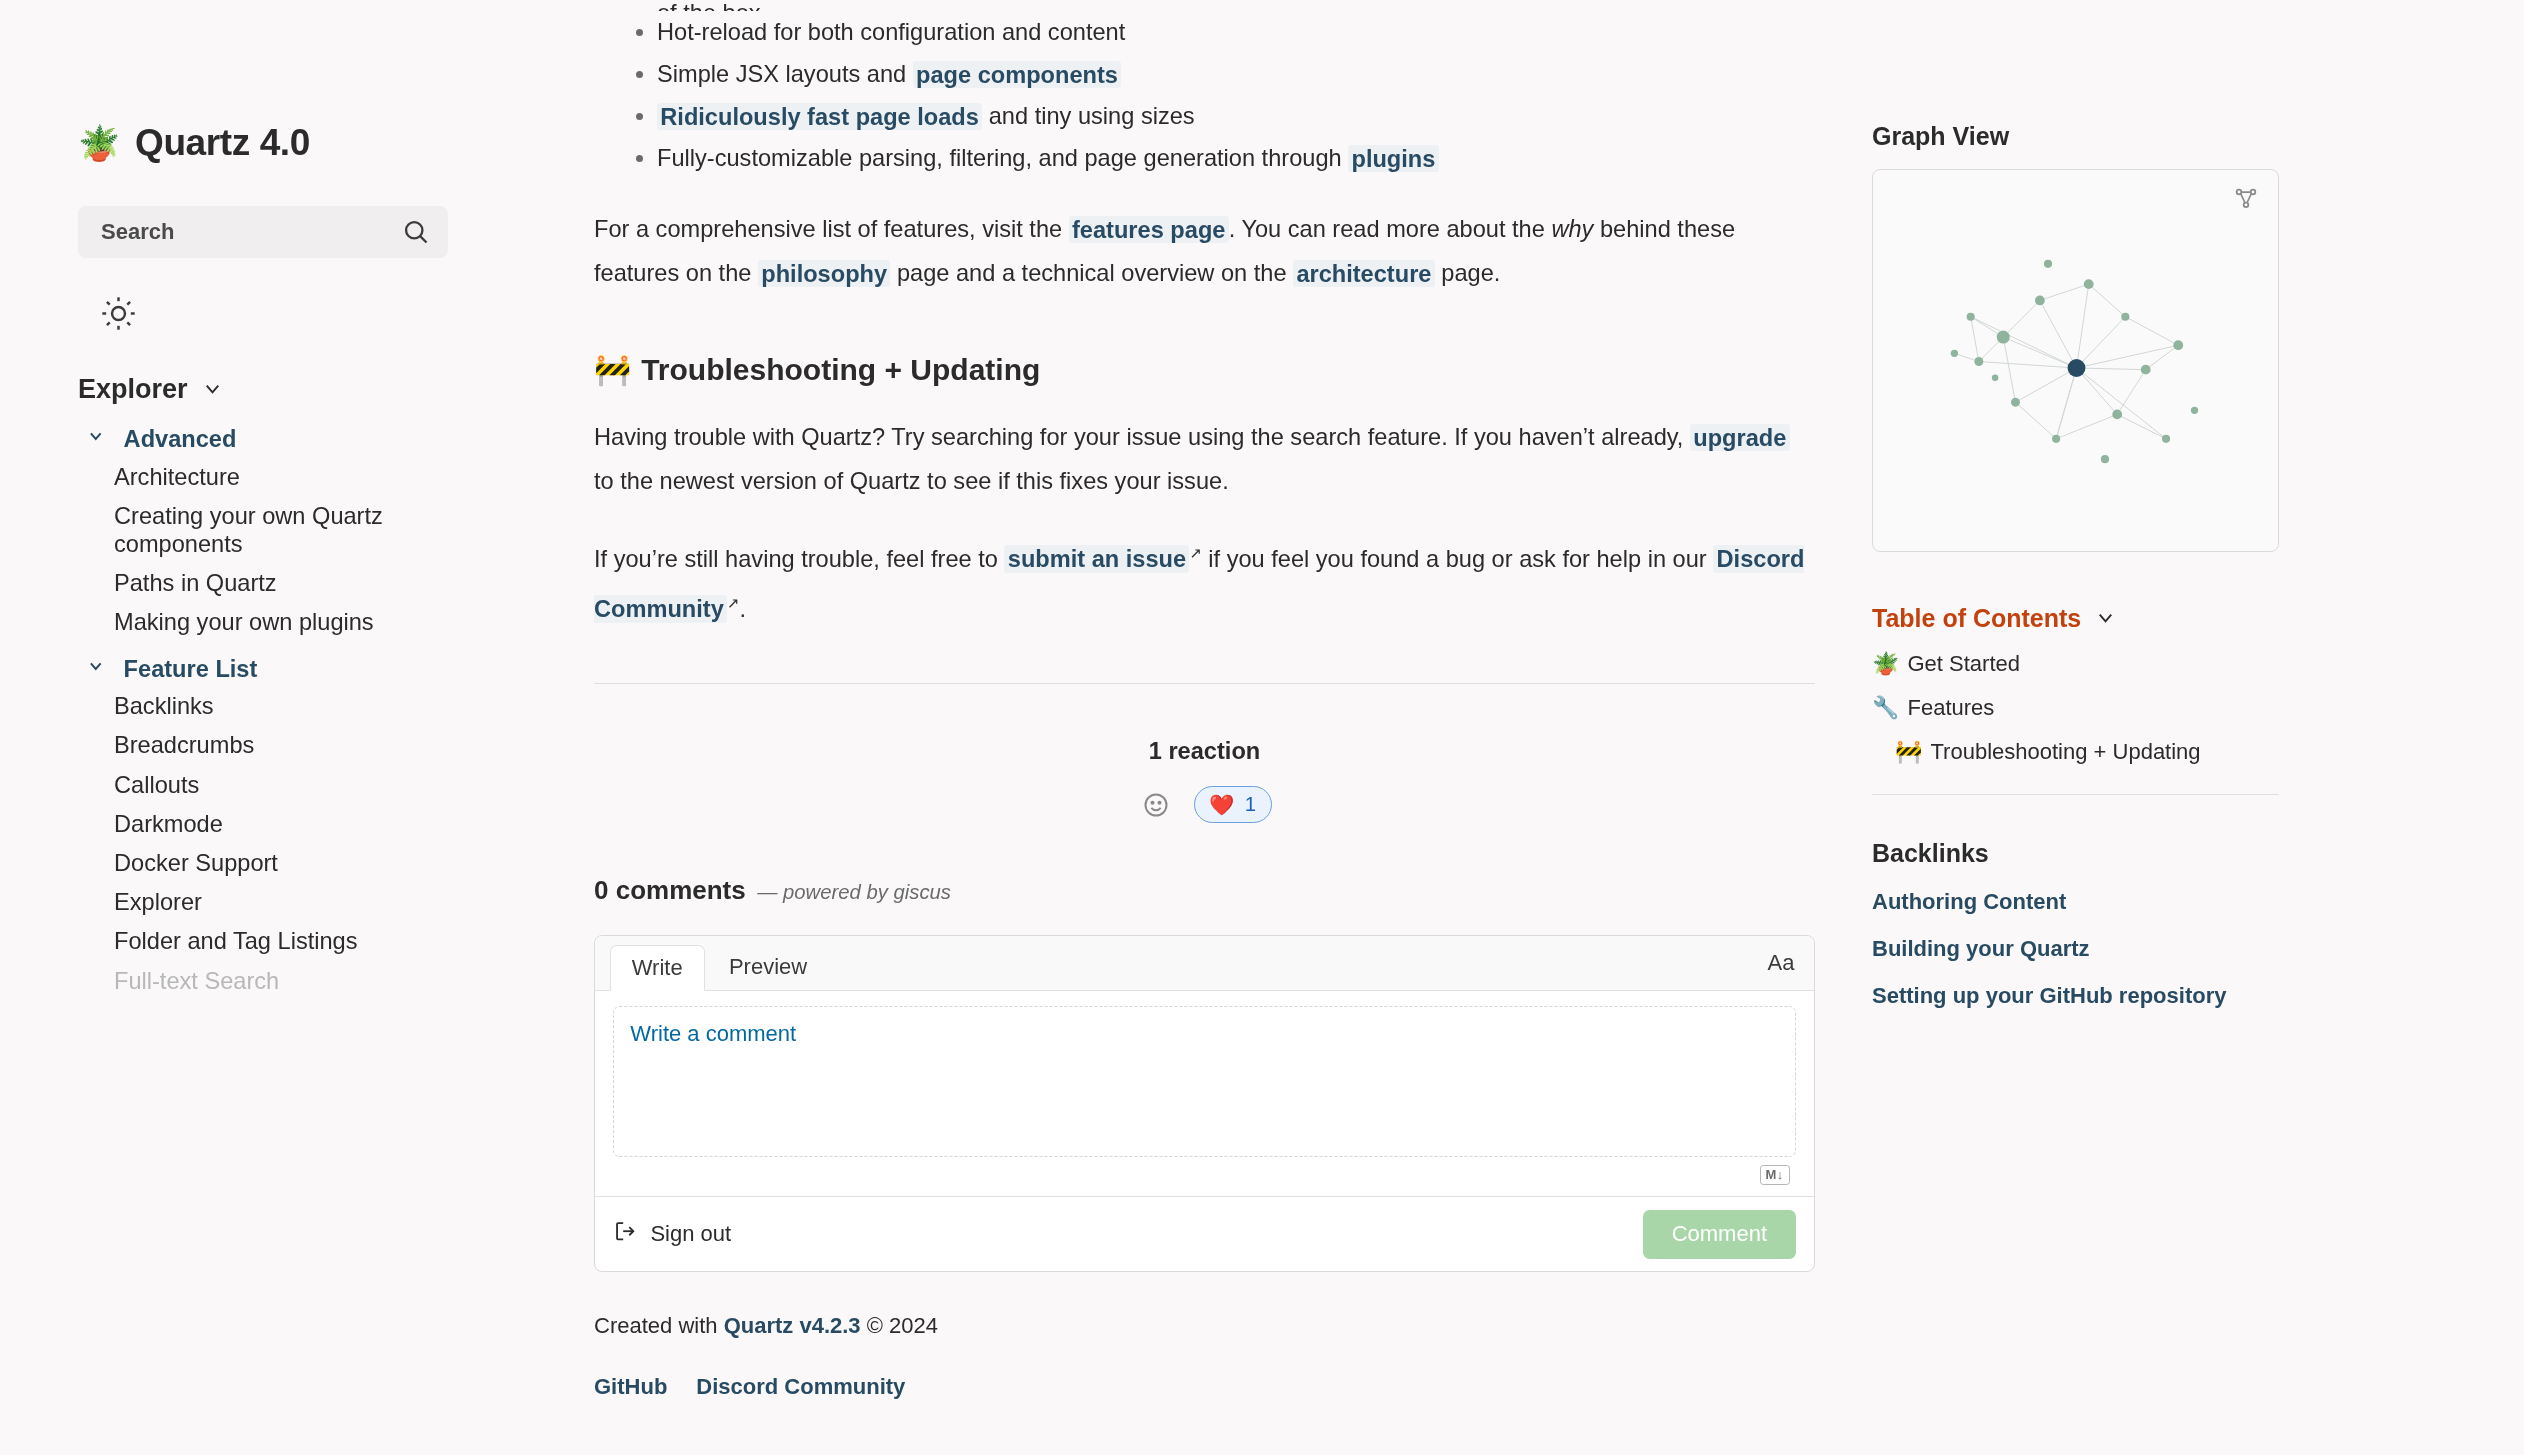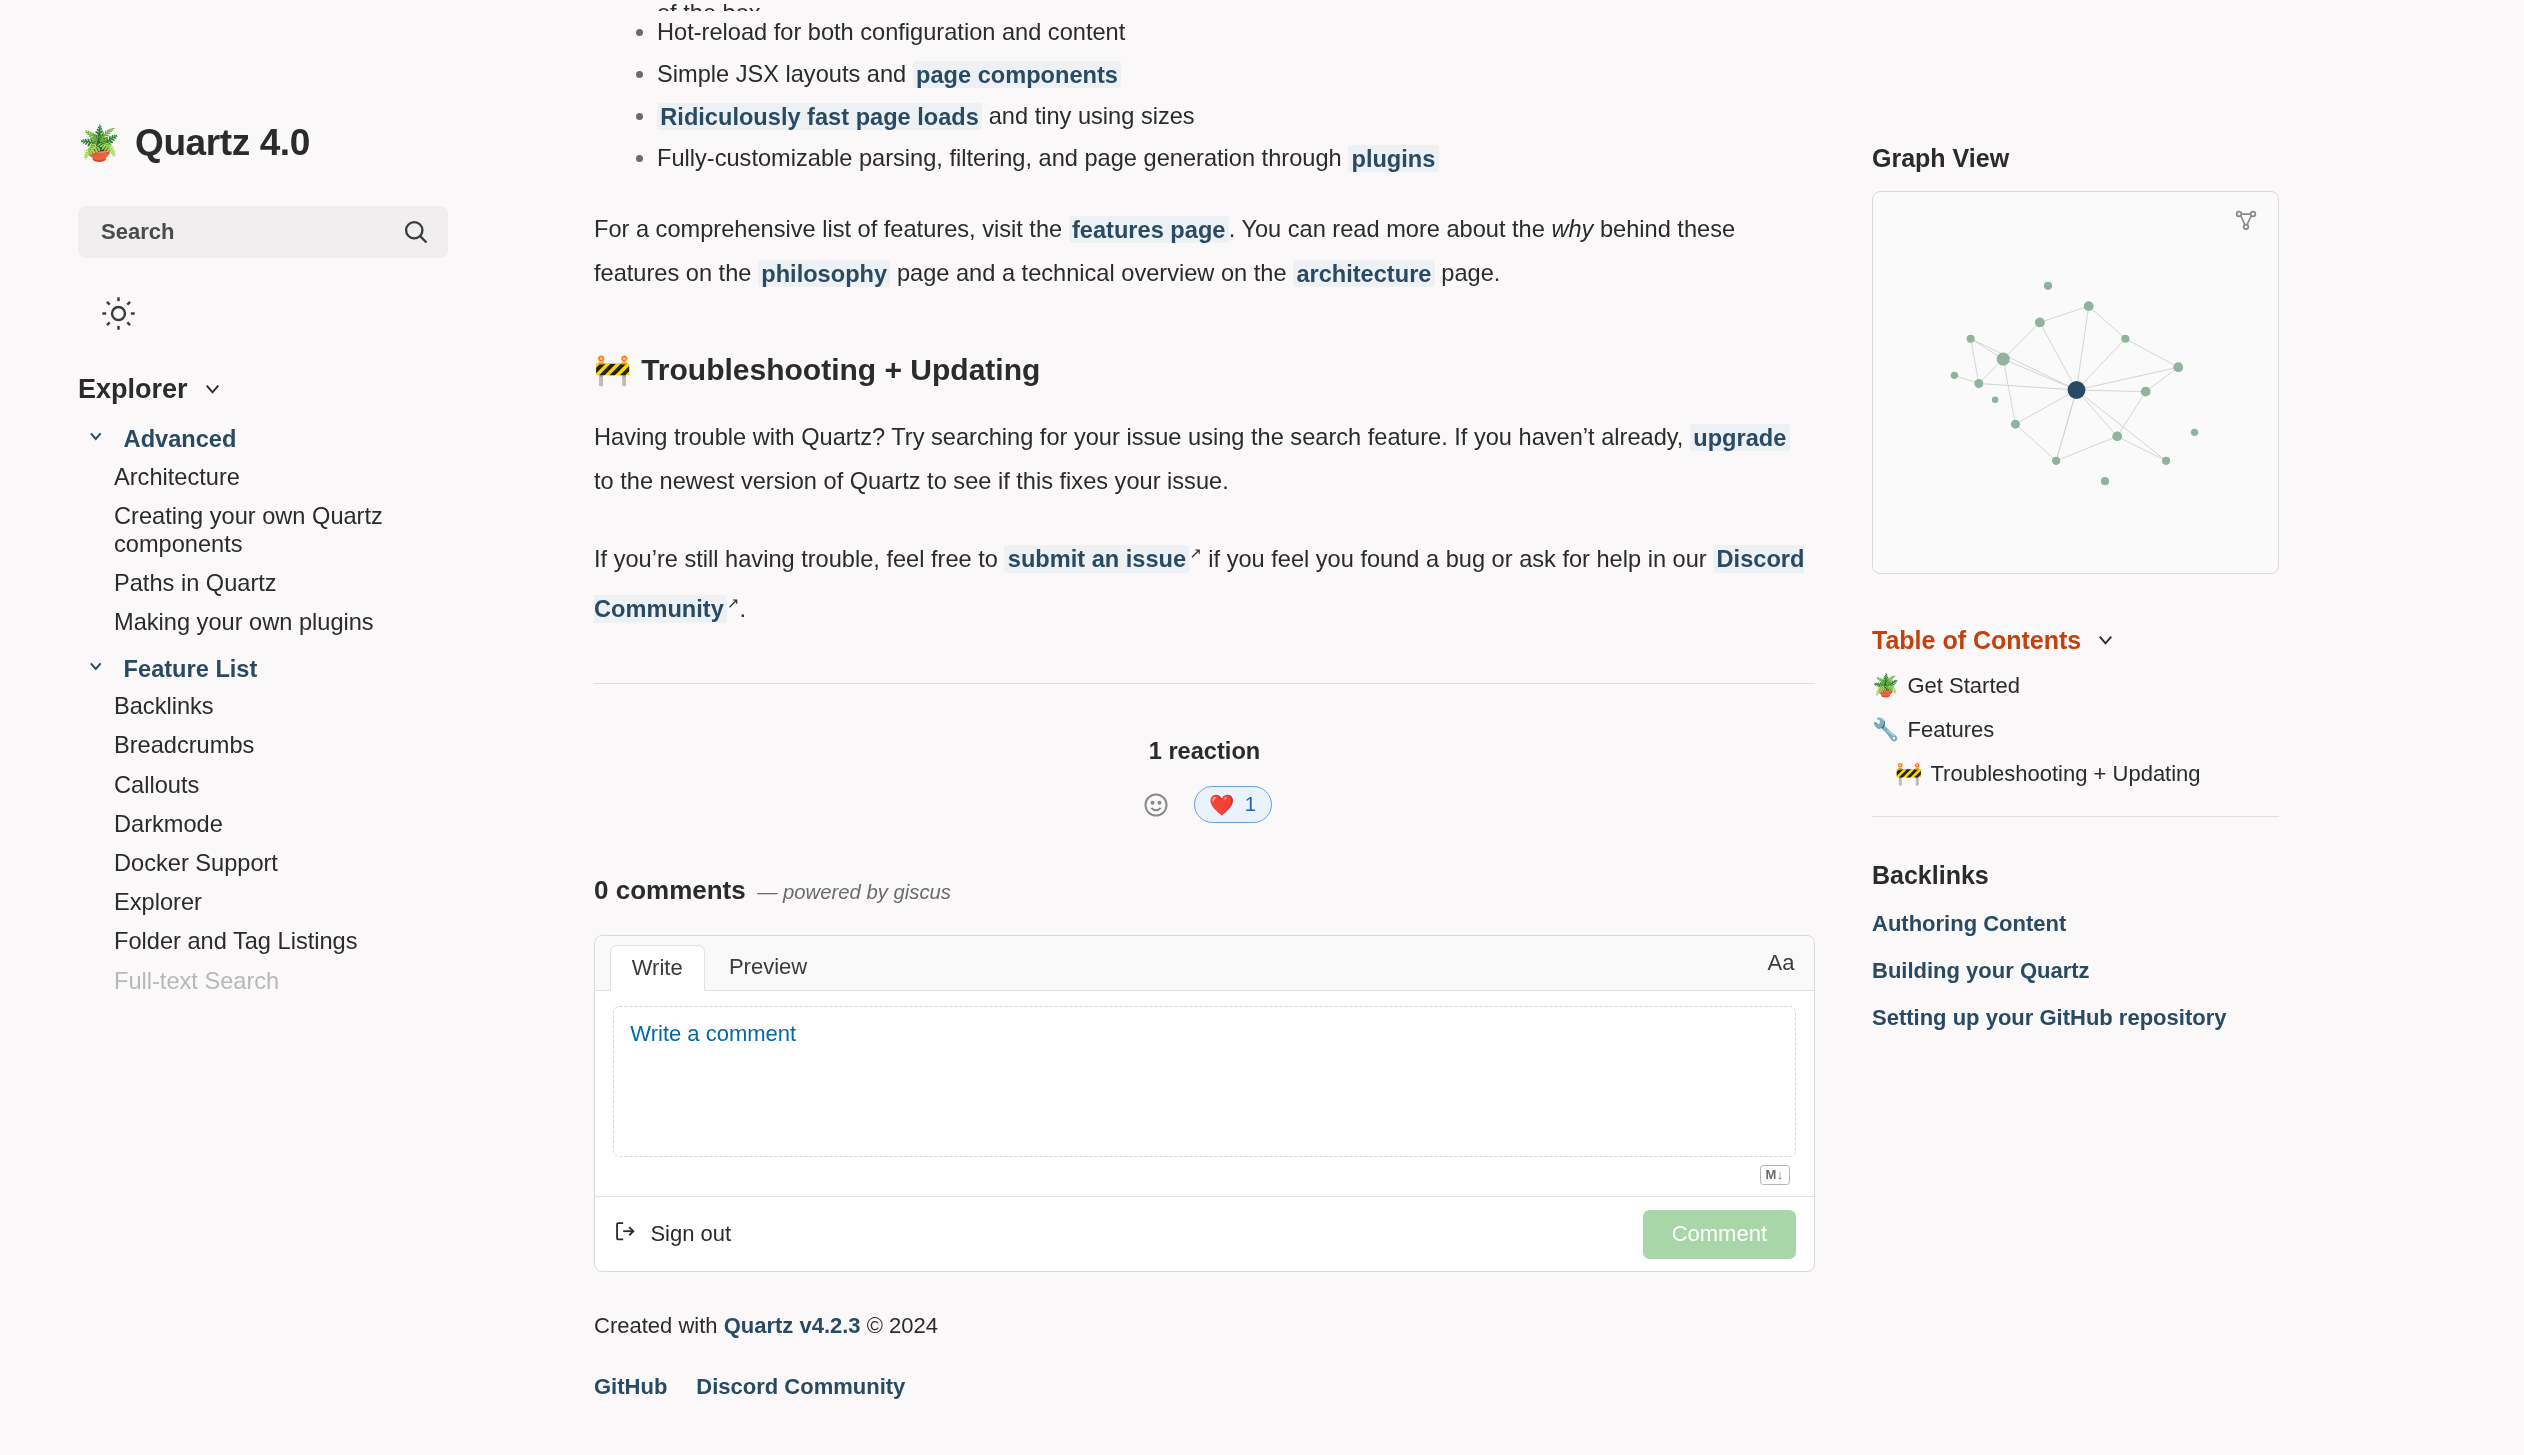--- a/index.html
+++ b/index.html
@@ -312,21 +312,20 @@
     margin-top: 35px;
     display: flex;
     gap: 29px;
     font-size: 22px;
   }
 
   
   .sidebar-right {
     flex: 1 1 auto;
     padding: 122px 0 0 0;
-    margin-top: 22px;
   }
   .right-title {
     font-size: 25px;
     font-weight: bold;
     color: #2b2b2b;
     margin-bottom: 18px;
   }
   .graph-card {
     width: 407px;
     height: 383px;

